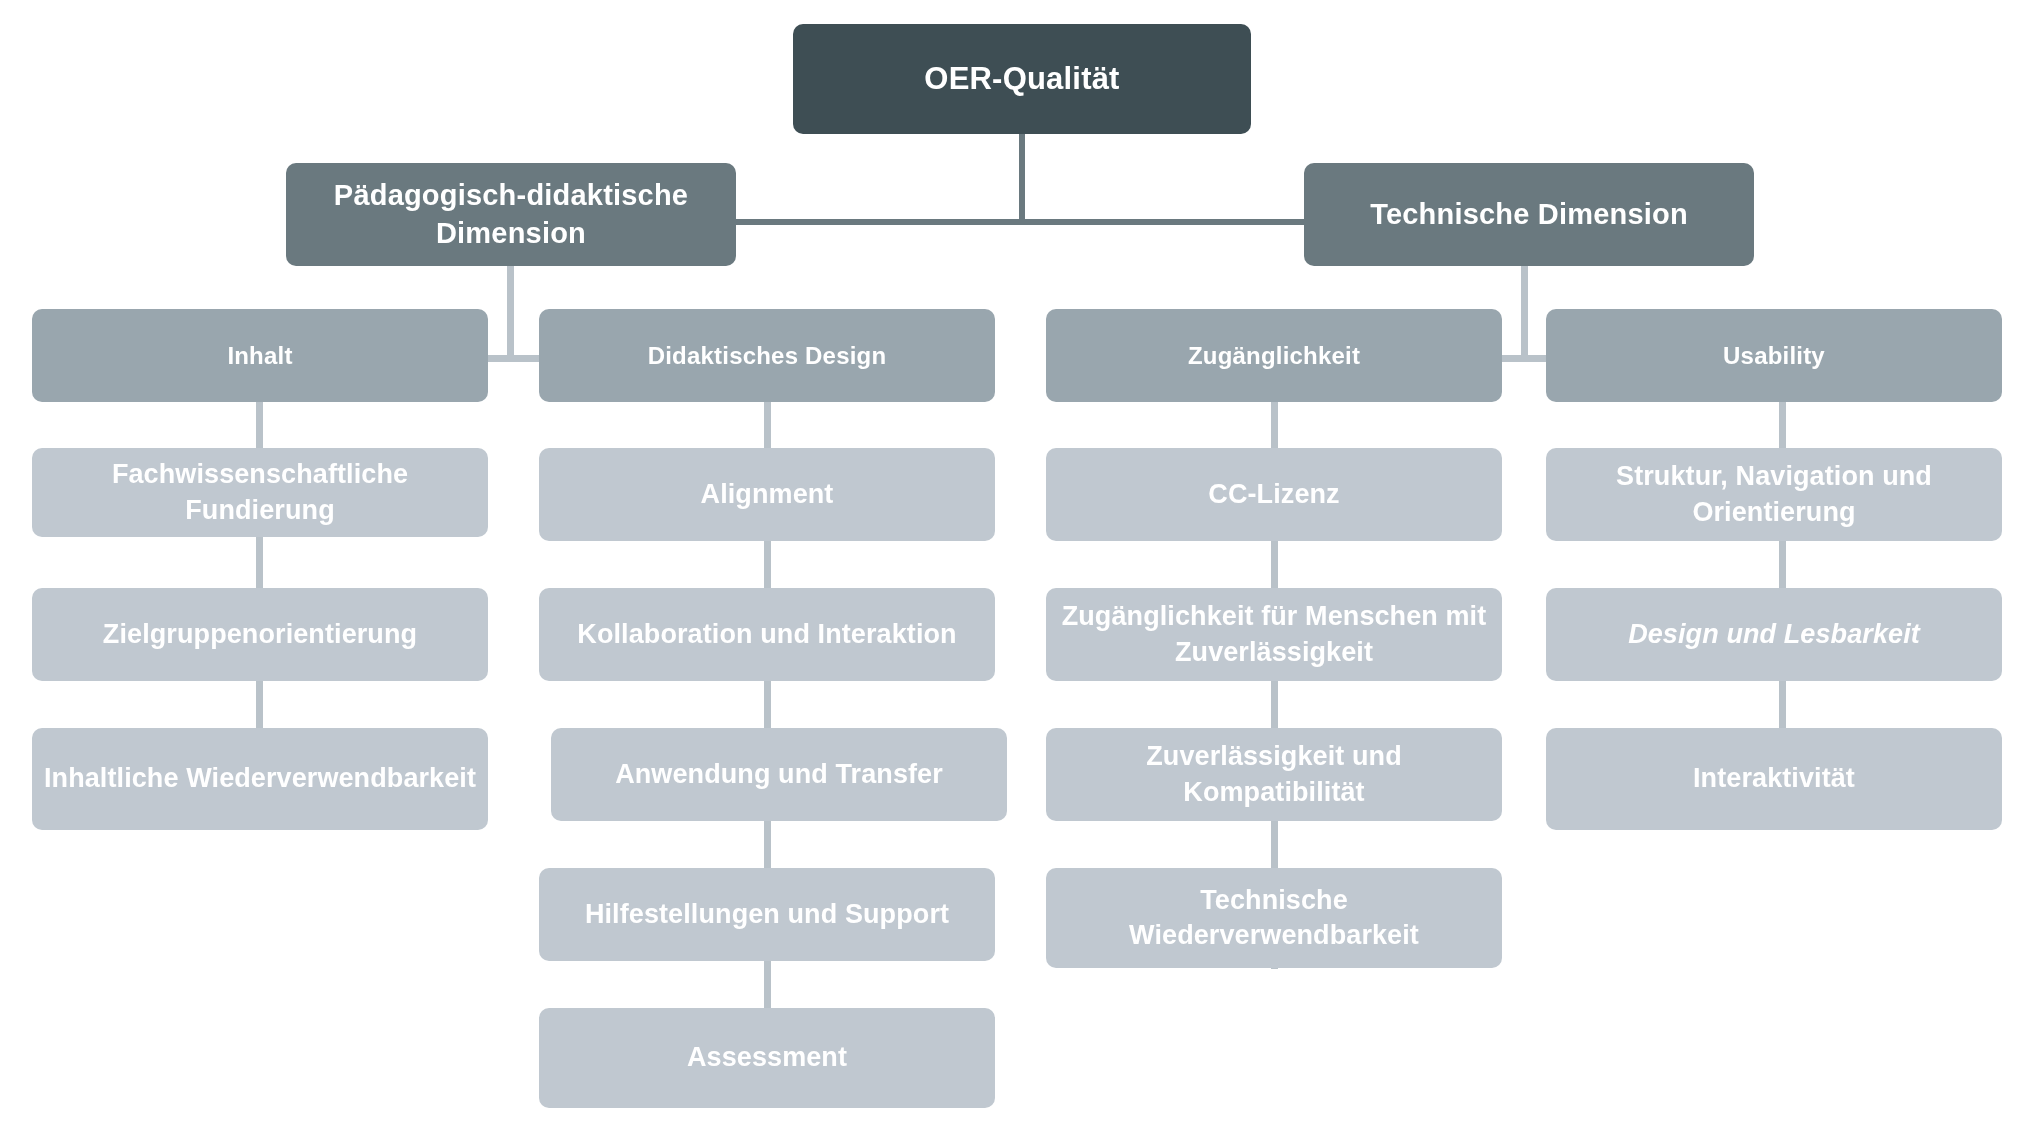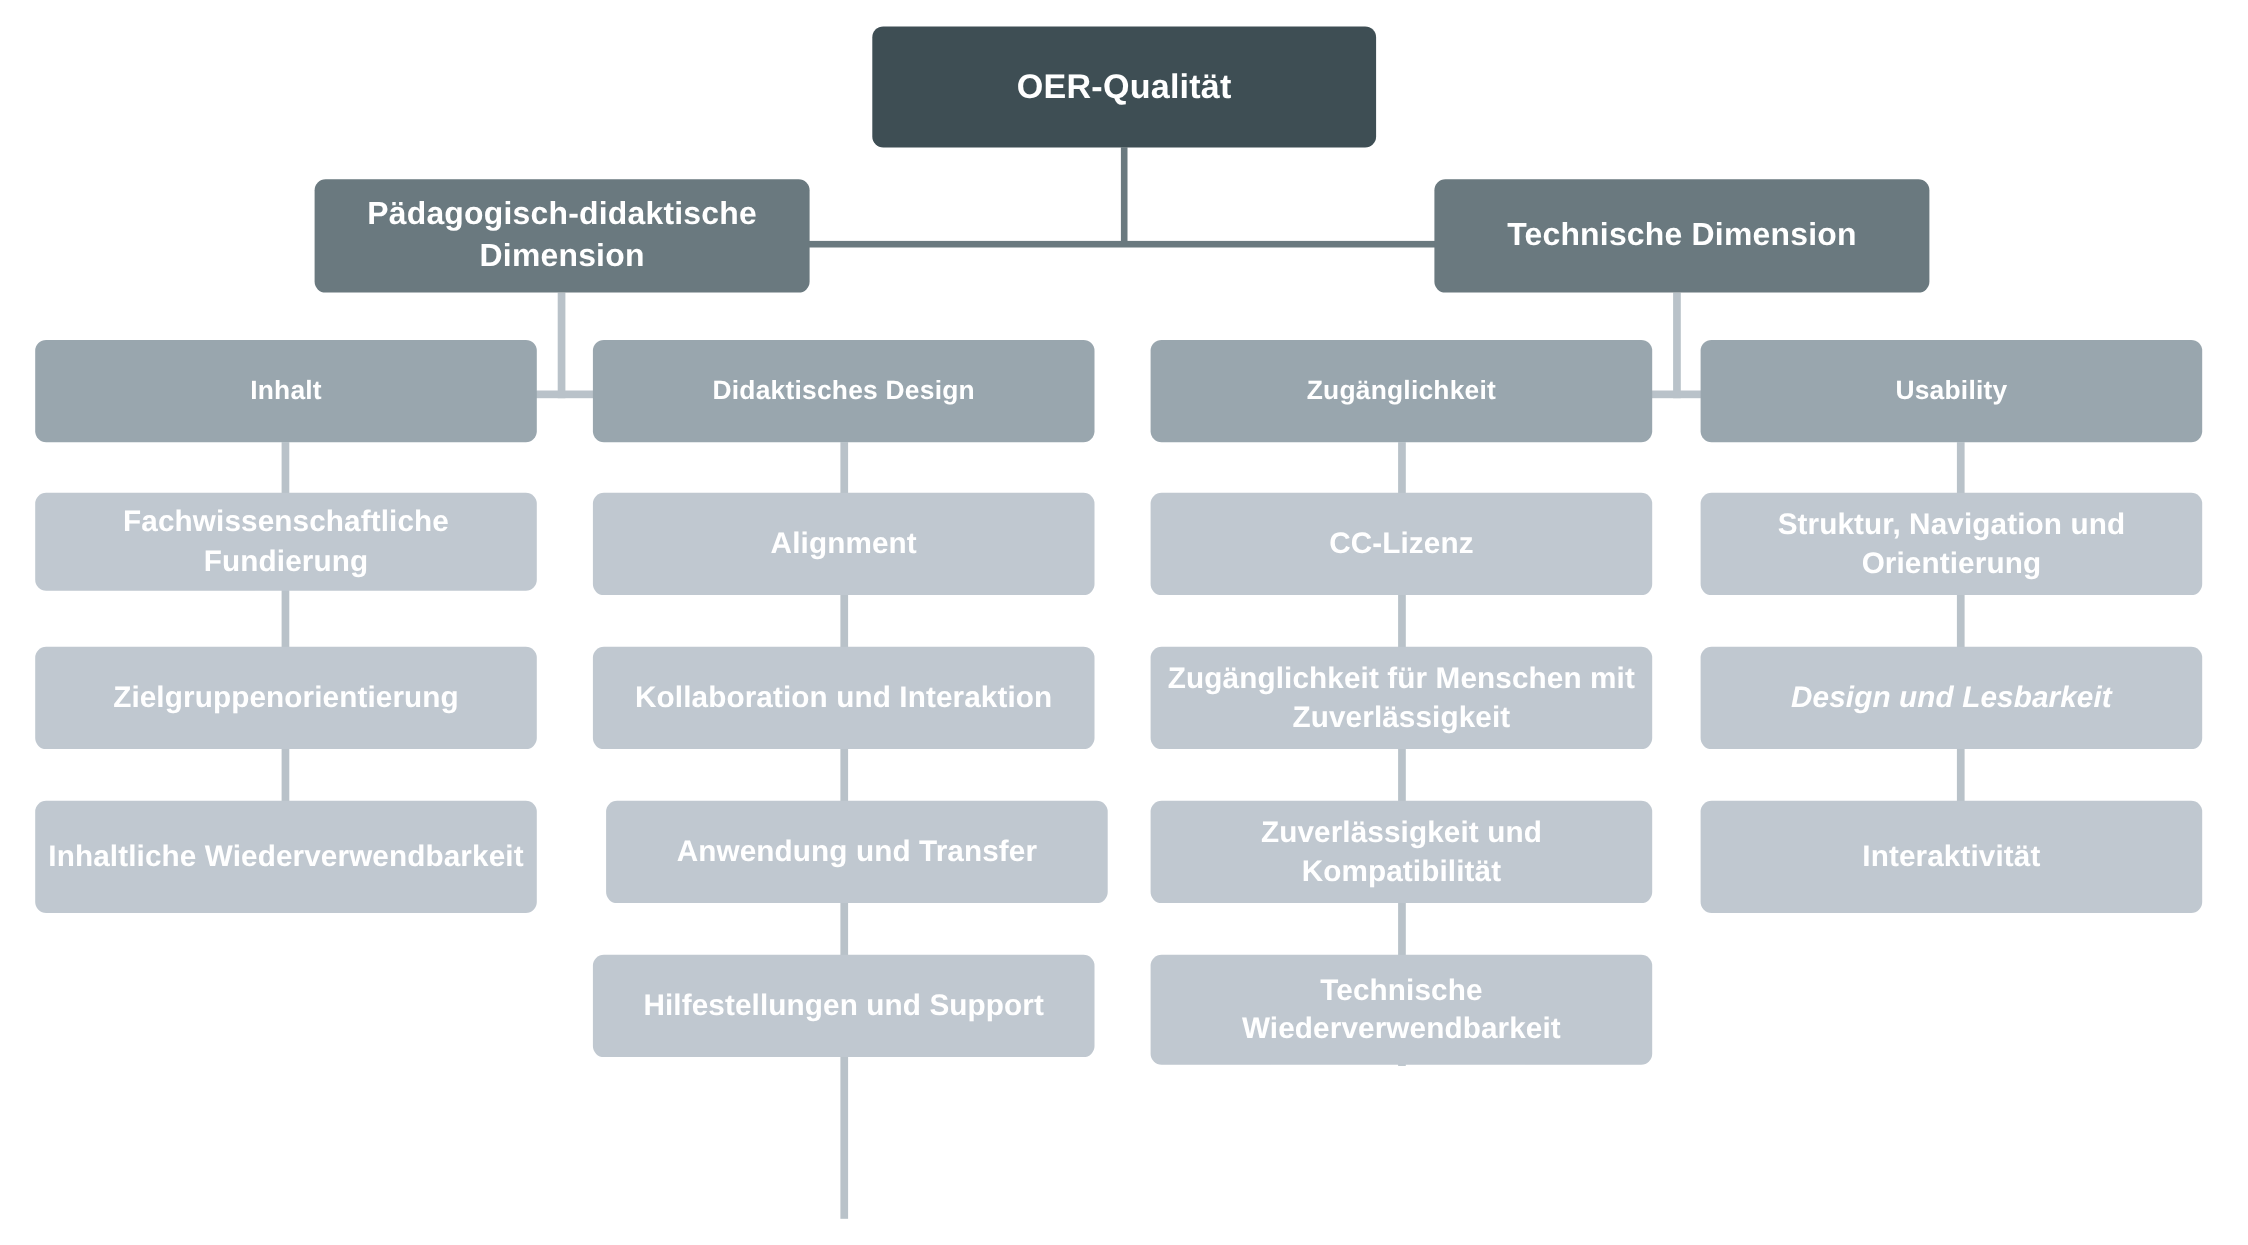--- a/index.html
+++ b/index.html
@@ -120,20 +120,23 @@
   </div>
   <div class="node lvl4" style="left:539px; top:588px; width:456px; height:93px;">
     <span>Kollaboration und Interaktion</span>
   </div>
   <div class="node lvl4" style="left:539px; top:728px; width:456px; height:93px;margin-left:12px;">
     <span>Anwendung und Transfer</span>
   </div>
   <div class="node lvl4" style="left:539px; top:868px; width:456px; height:93px;justify-content:flex-end;">
     <span>Hilfestellungen und Support</span>
   </div>
+  <div class="node lvl4" style="left:539px; top:1008px; width:456px; height:100px;">
+    <span>Assessment</span>
+  </div>
 
   <div class="node lvl4" style="left:1046px; top:448px; width:456px; height:93px;">
     <span>CC-Lizenz</span>
   </div>
   <div class="node lvl4" style="left:1046px; top:588px; width:456px; height:93px;">
     <span>Zugänglichkeit für Menschen mit Zuverlässigkeit</span>
   </div>
   <div class="node lvl4" style="left:1046px; top:728px; width:456px; height:93px;">
     <span>Zuverlässigkeit und Kompatibilität</span>
   </div>

